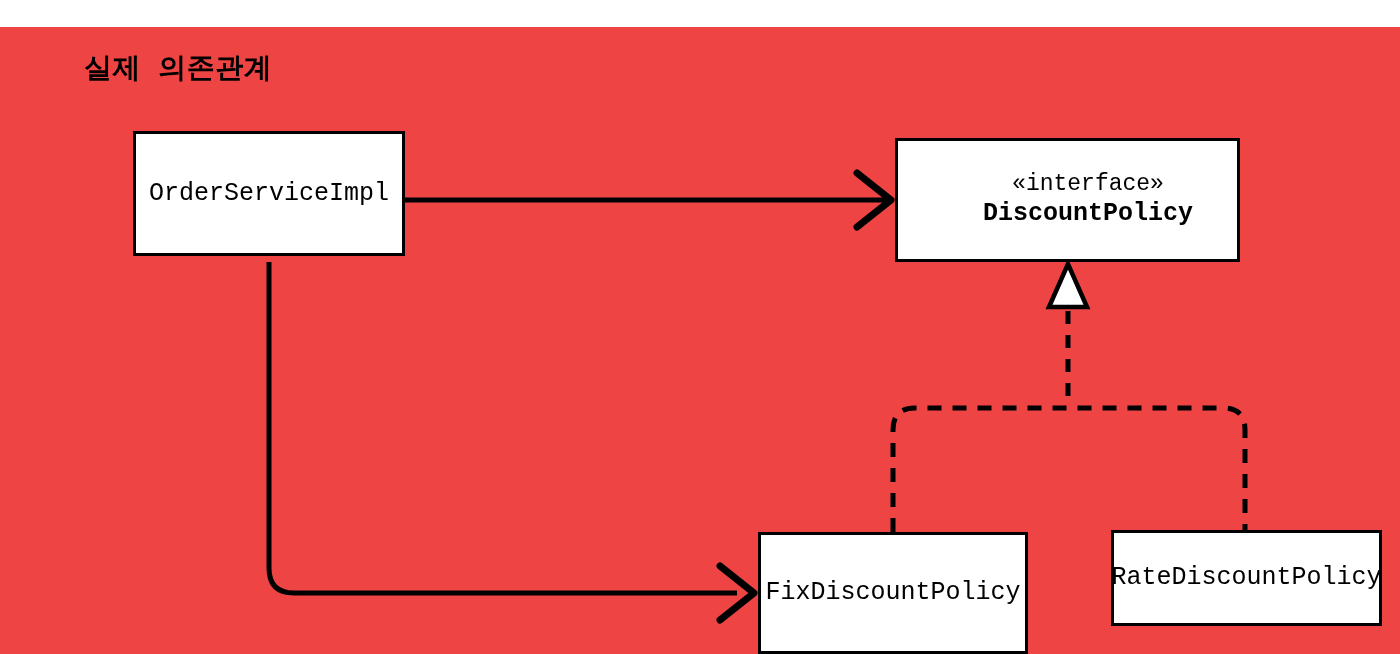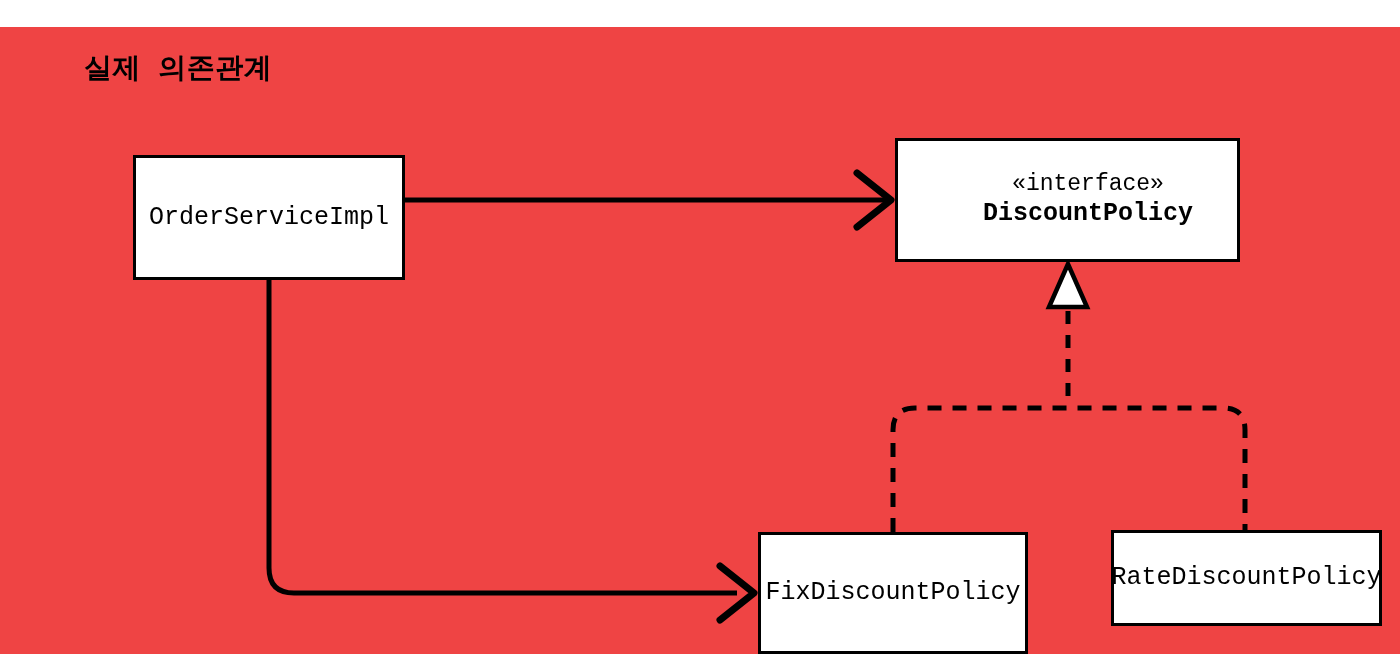--- a/index.html
+++ b/index.html
@@ -57,21 +57,21 @@
     white-space: nowrap;
   }
   .node .iface-name {
     font-size: 25px;
     line-height: 32px;
     font-weight: 700;
     white-space: nowrap;
     text-align: right;
   }
   
-  #node-order     { left: 133px;  top: 128px; width: 272px; height: 125px; }
+  #node-order     { left: 133px;  top: 104px; width: 272px; height: 125px; }
   #node-interface { left: 895px;  top: 111px; width: 345px; height: 124px; padding-left: 41px; }
   #node-fix       { left: 758px;  top: 505px; width: 270px; height: 122px; }
   #node-rate      { left: 1111px; top: 503px; width: 271px; height: 96px; }
 </style>
 </head>
 <body>
 
 <div class="canvas">
 
   <h1 class="title">실제 의존관계</h1>

